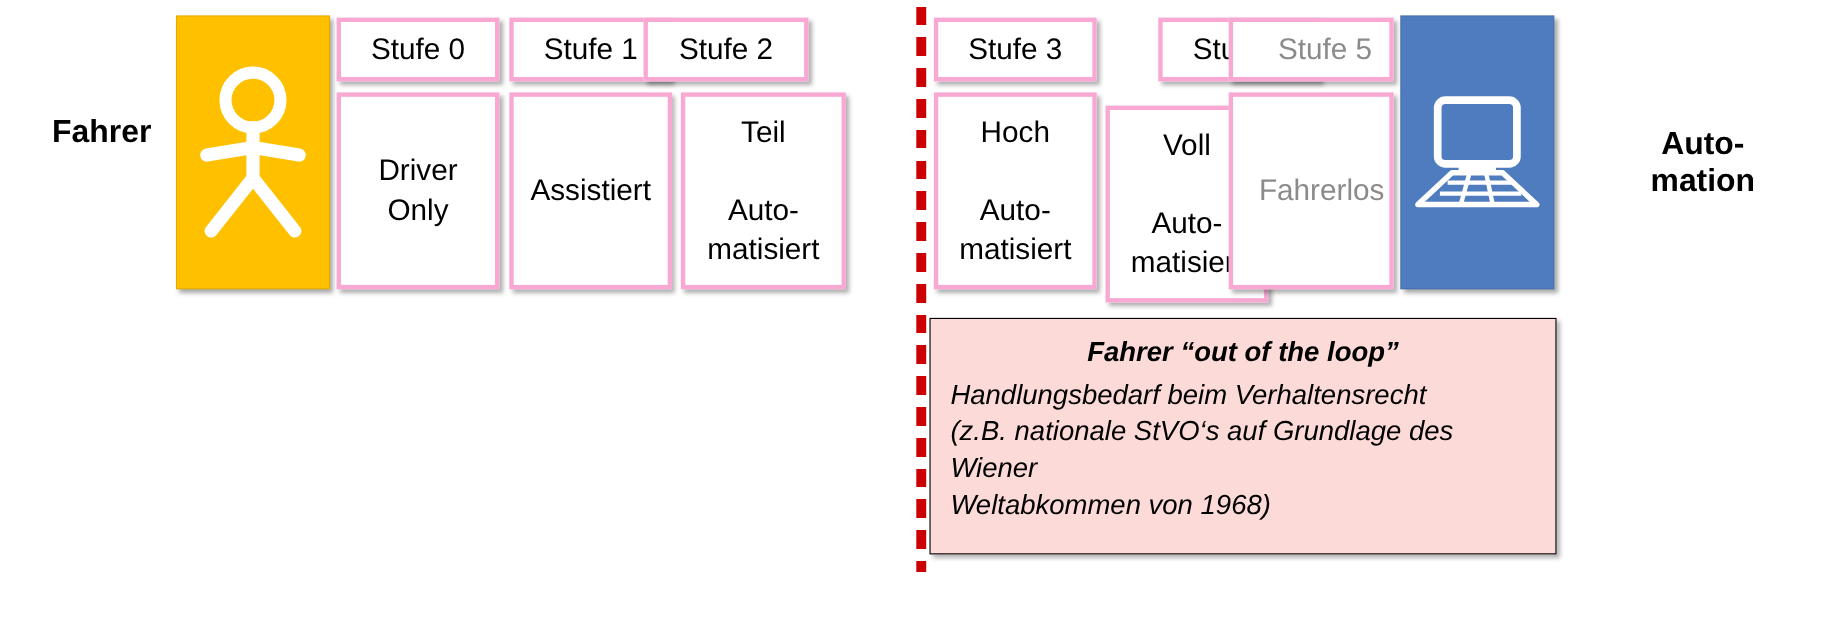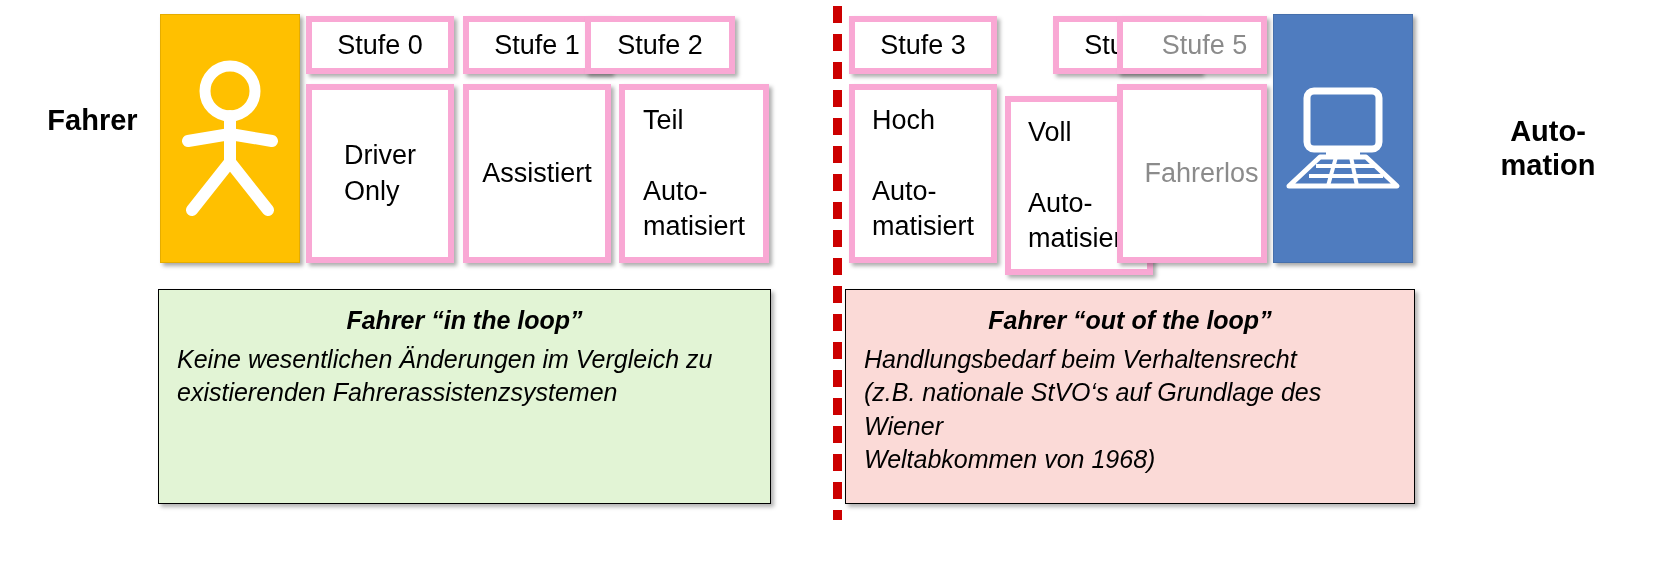--- a/index.html
+++ b/index.html
@@ -64,26 +64,26 @@
     left: 50%;
     top: 50%;
     transform: translate(-50%, -50%);
   }
 
   
   .stufe-head, .stufe-body {
     position: absolute;
     box-sizing: border-box;
     background: #ffffff;
-    border: 6px solid #f9a8d4;
+    border: 4px solid #f9a8d4;
     box-shadow: 3px 3px 4px rgba(0,0,0,0.32);
     display: flex;
     align-items: center;
     justify-content: center;
-    text-align: left;
+    text-align: center;
     color: #000000;
   }
   .stufe-head {
     top: 16px;
     height: 58px;
     font-size: 27px;
   }
   .stufe-body {
     top: 84px;
     height: 179px;
@@ -230,25 +230,20 @@
         <line x1="25" y1="89" x2="99" y2="89" stroke="#ffffff" stroke-width="4"></line>
         <line x1="52" y1="70" x2="44" y2="99" stroke="#ffffff" stroke-width="4"></line>
         <line x1="67" y1="70" x2="73" y2="99" stroke="#ffffff" stroke-width="4"></line>
       </svg>
     </span>
   </div>
 
   <div class="side-label" id="label-automation" style="white-space: pre-line;">Auto-
 mation</div>
 
-  <div class="notebox" id="note-left">
-    <div class="note-title">Fahrer “in the loop”</div>
-    <div class="note-body" style="white-space: pre-line;">Keine wesentlichen Änderungen im Vergleich zu
-existierenden Fahrerassistenzsystemen</div>
-  </div>
 
   <div class="notebox" id="note-right">
     <div class="note-title">Fahrer “out of the loop”</div>
     <div class="note-body" style="white-space: pre-line;">Handlungsbedarf beim Verhaltensrecht
 (z.B. nationale StVO‘s auf Grundlage des Wiener
 Weltabkommen von 1968)</div>
   </div>
 
 </div>
 

